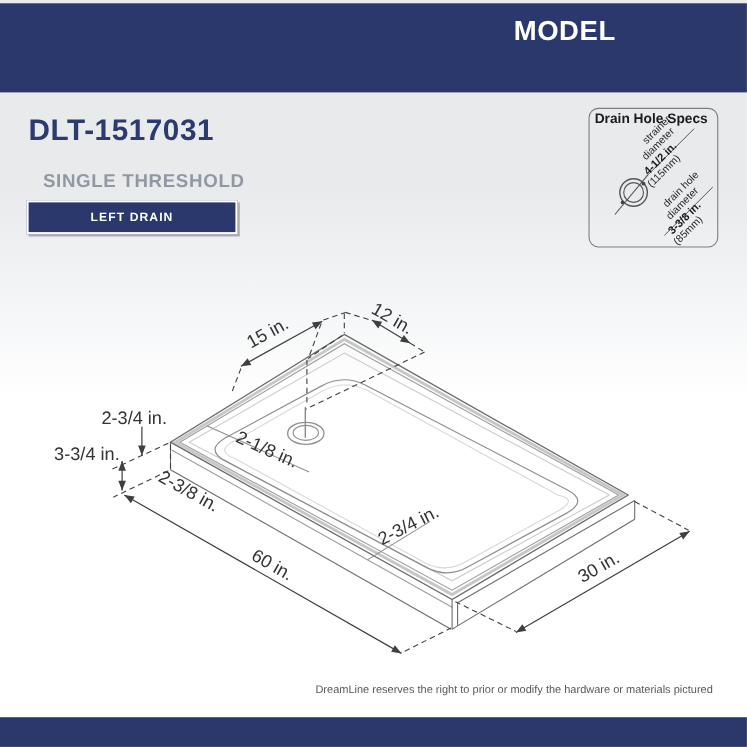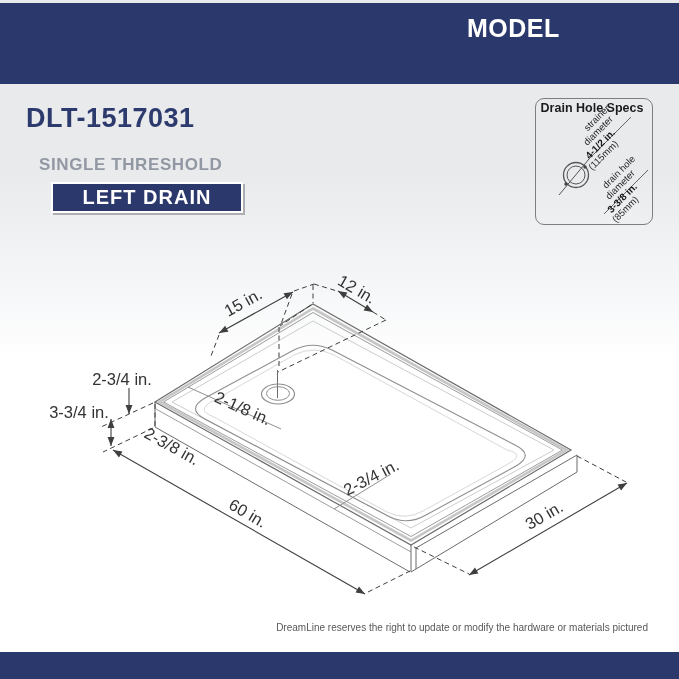--- a/index.html
+++ b/index.html
@@ -26,21 +26,21 @@
   }
   .product-sub{
     position:absolute;left:27px;top:155px;
     color:#9298a3;font-size:17px;font-weight:600;letter-spacing:.6px;margin-left:12px;
   }
   .drain-badge{
     position:absolute;left:24px;top:182px;width:188px;height:27px;
     background:#2b386b;border:2px solid #ffffff;
     box-shadow:2px 2px 0 rgba(120,120,125,.55);
     display:flex;align-items:center;justify-content:center;
-    color:#ffffff;font-size:20px;font-weight:bold;letter-spacing:1px;margin-left:27px;
+    color:#ffffff;font-size:11px;font-weight:bold;letter-spacing:1px;
   }
   .specs-panel{
     position:absolute;left:535px;top:98px;width:118px;height:127px;
     border:1.5px solid #7e7e82;border-radius:9px;box-sizing:border-box;
     background:transparent;
   }
   .specs-title{
     position:absolute;left:535px;top:101px;width:114px;
     text-align:center;color:#1c1c1e;font-size:12.5px;font-weight:bold;
   }
@@ -183,17 +183,17 @@
           <tspan class="spec-small" x="12" y="-14">drain hole</tspan>
           <tspan class="spec-small" x="4" y="-4">diameter</tspan>
           <tspan class="spec-bold" x="-4" y="7">3-3/8 in.</tspan>
           <tspan class="spec-small" x="-12" y="17">(85mm)</tspan>
         </text>
       </g>
     </g>
   </svg>
 
   <div class="footer-text">
-    <div>DreamLine reserves the right to update or modify the hardware or materials pictured</div>
+    <div>DreamLine reserves the right to prior or modify the hardware or materials pictured</div>
   </div>
   <div class="footer-bar"></div>
 
 </div>
 
 </body></html>

